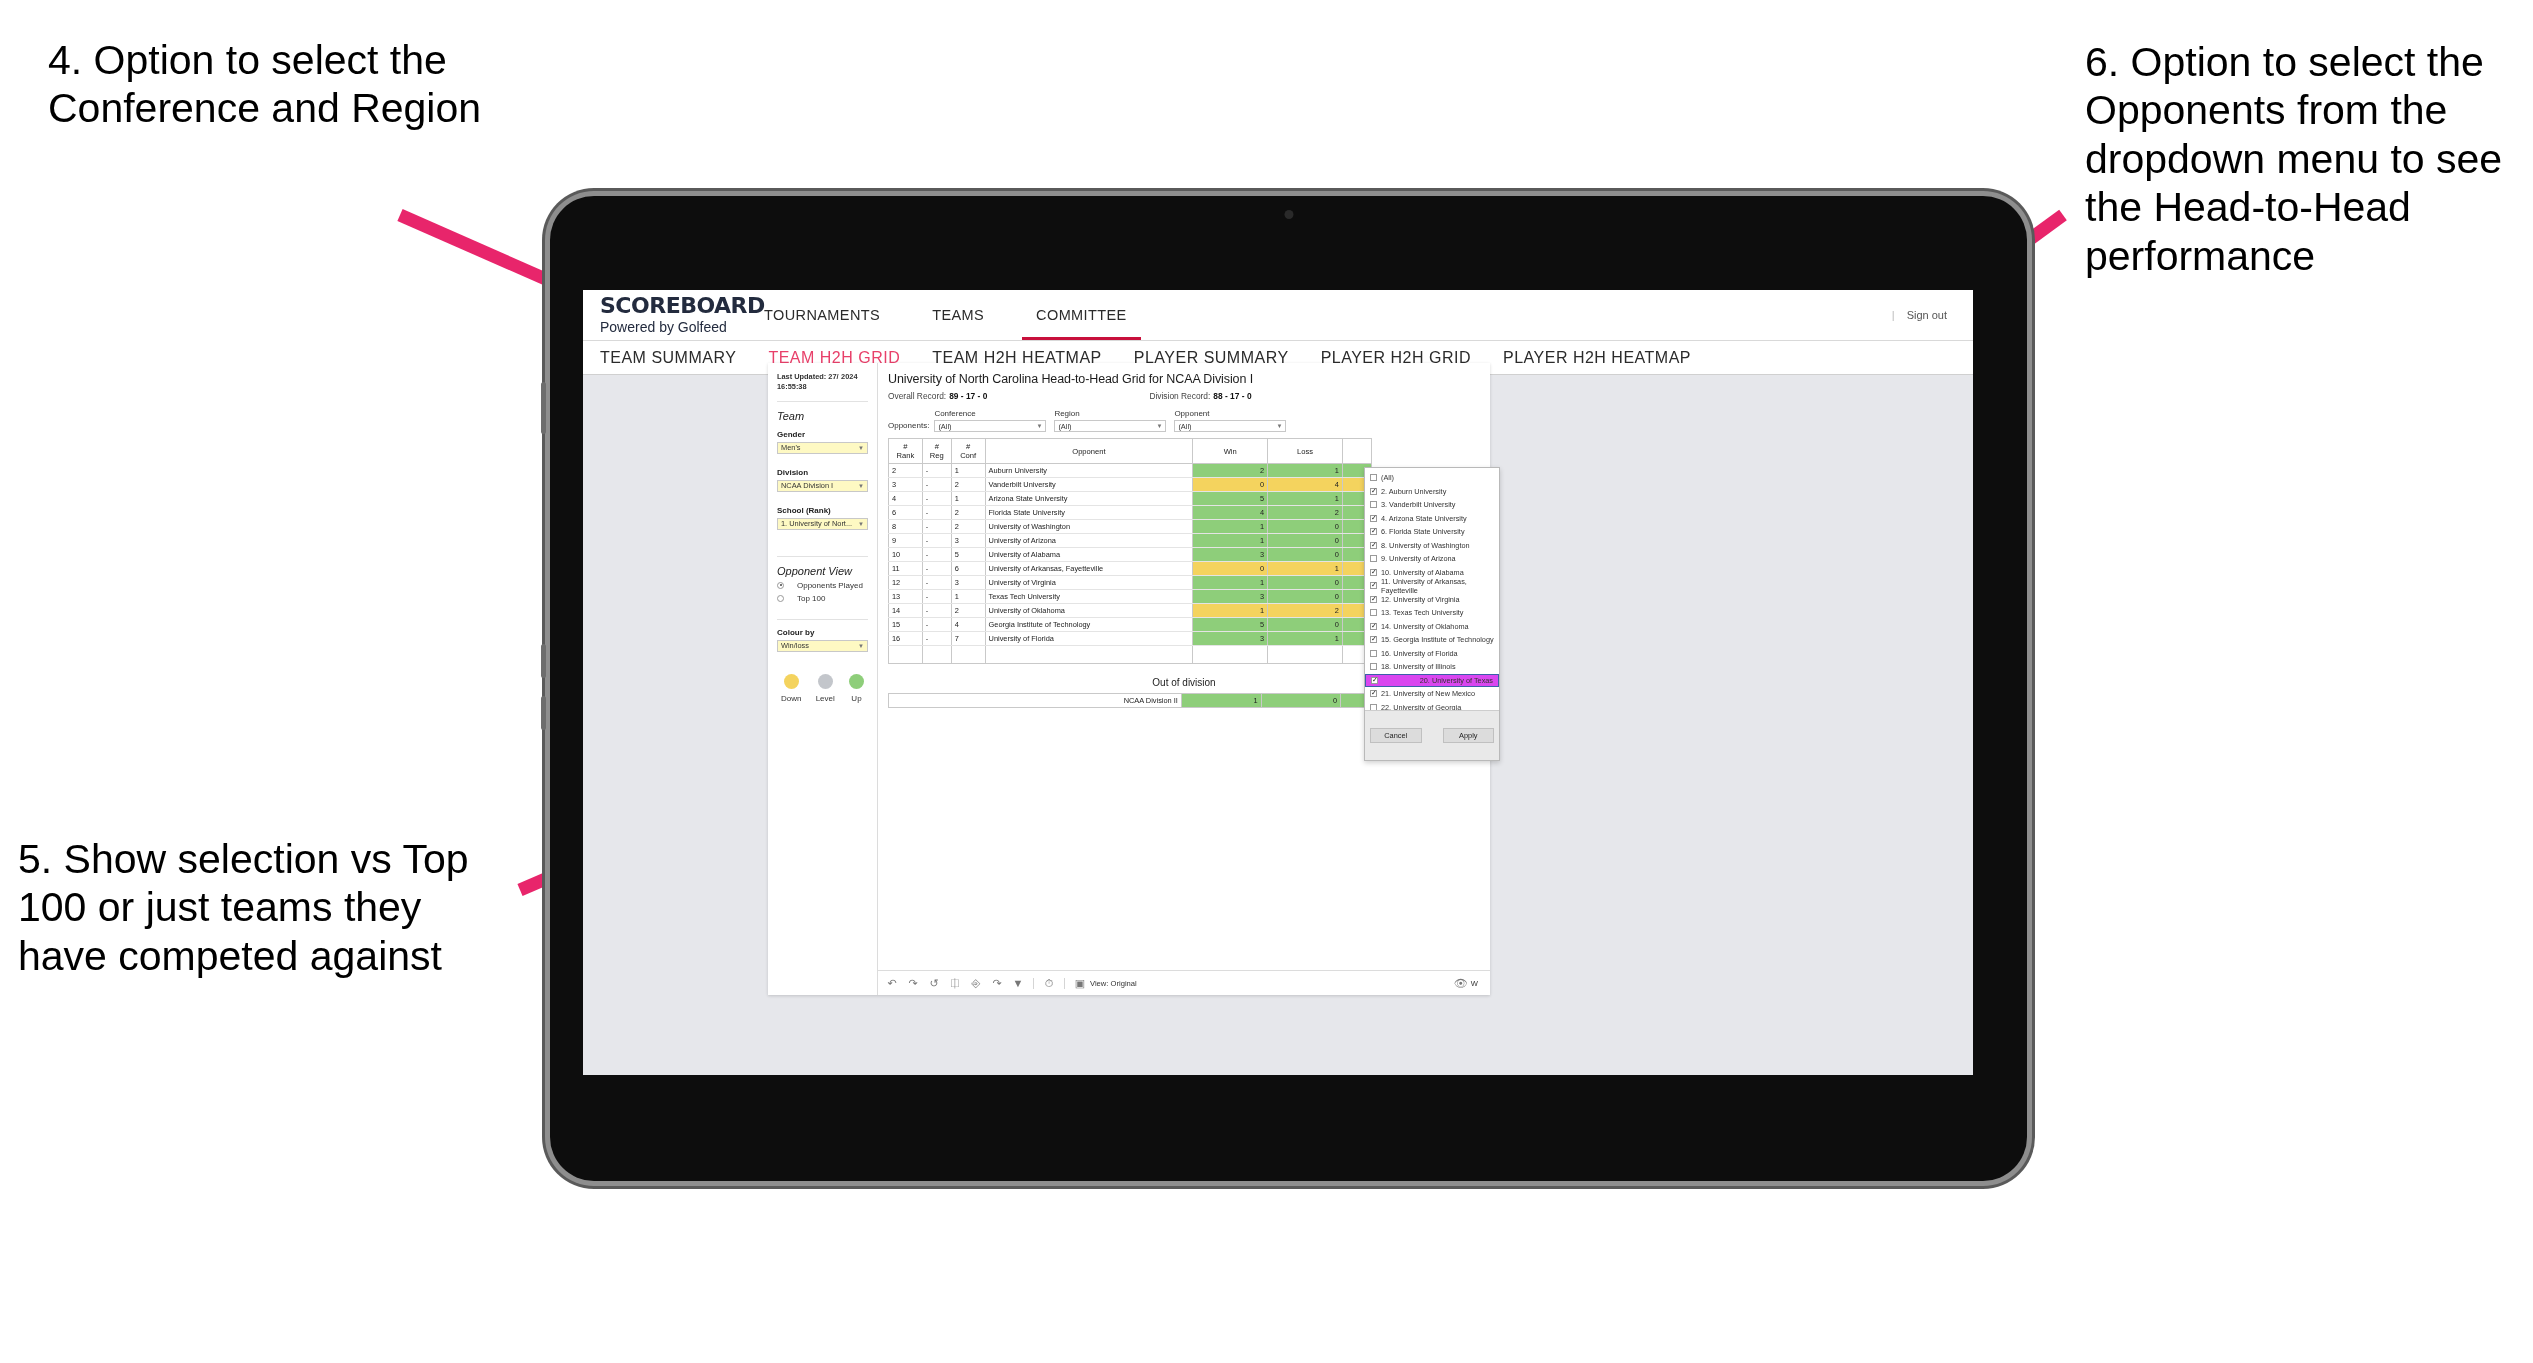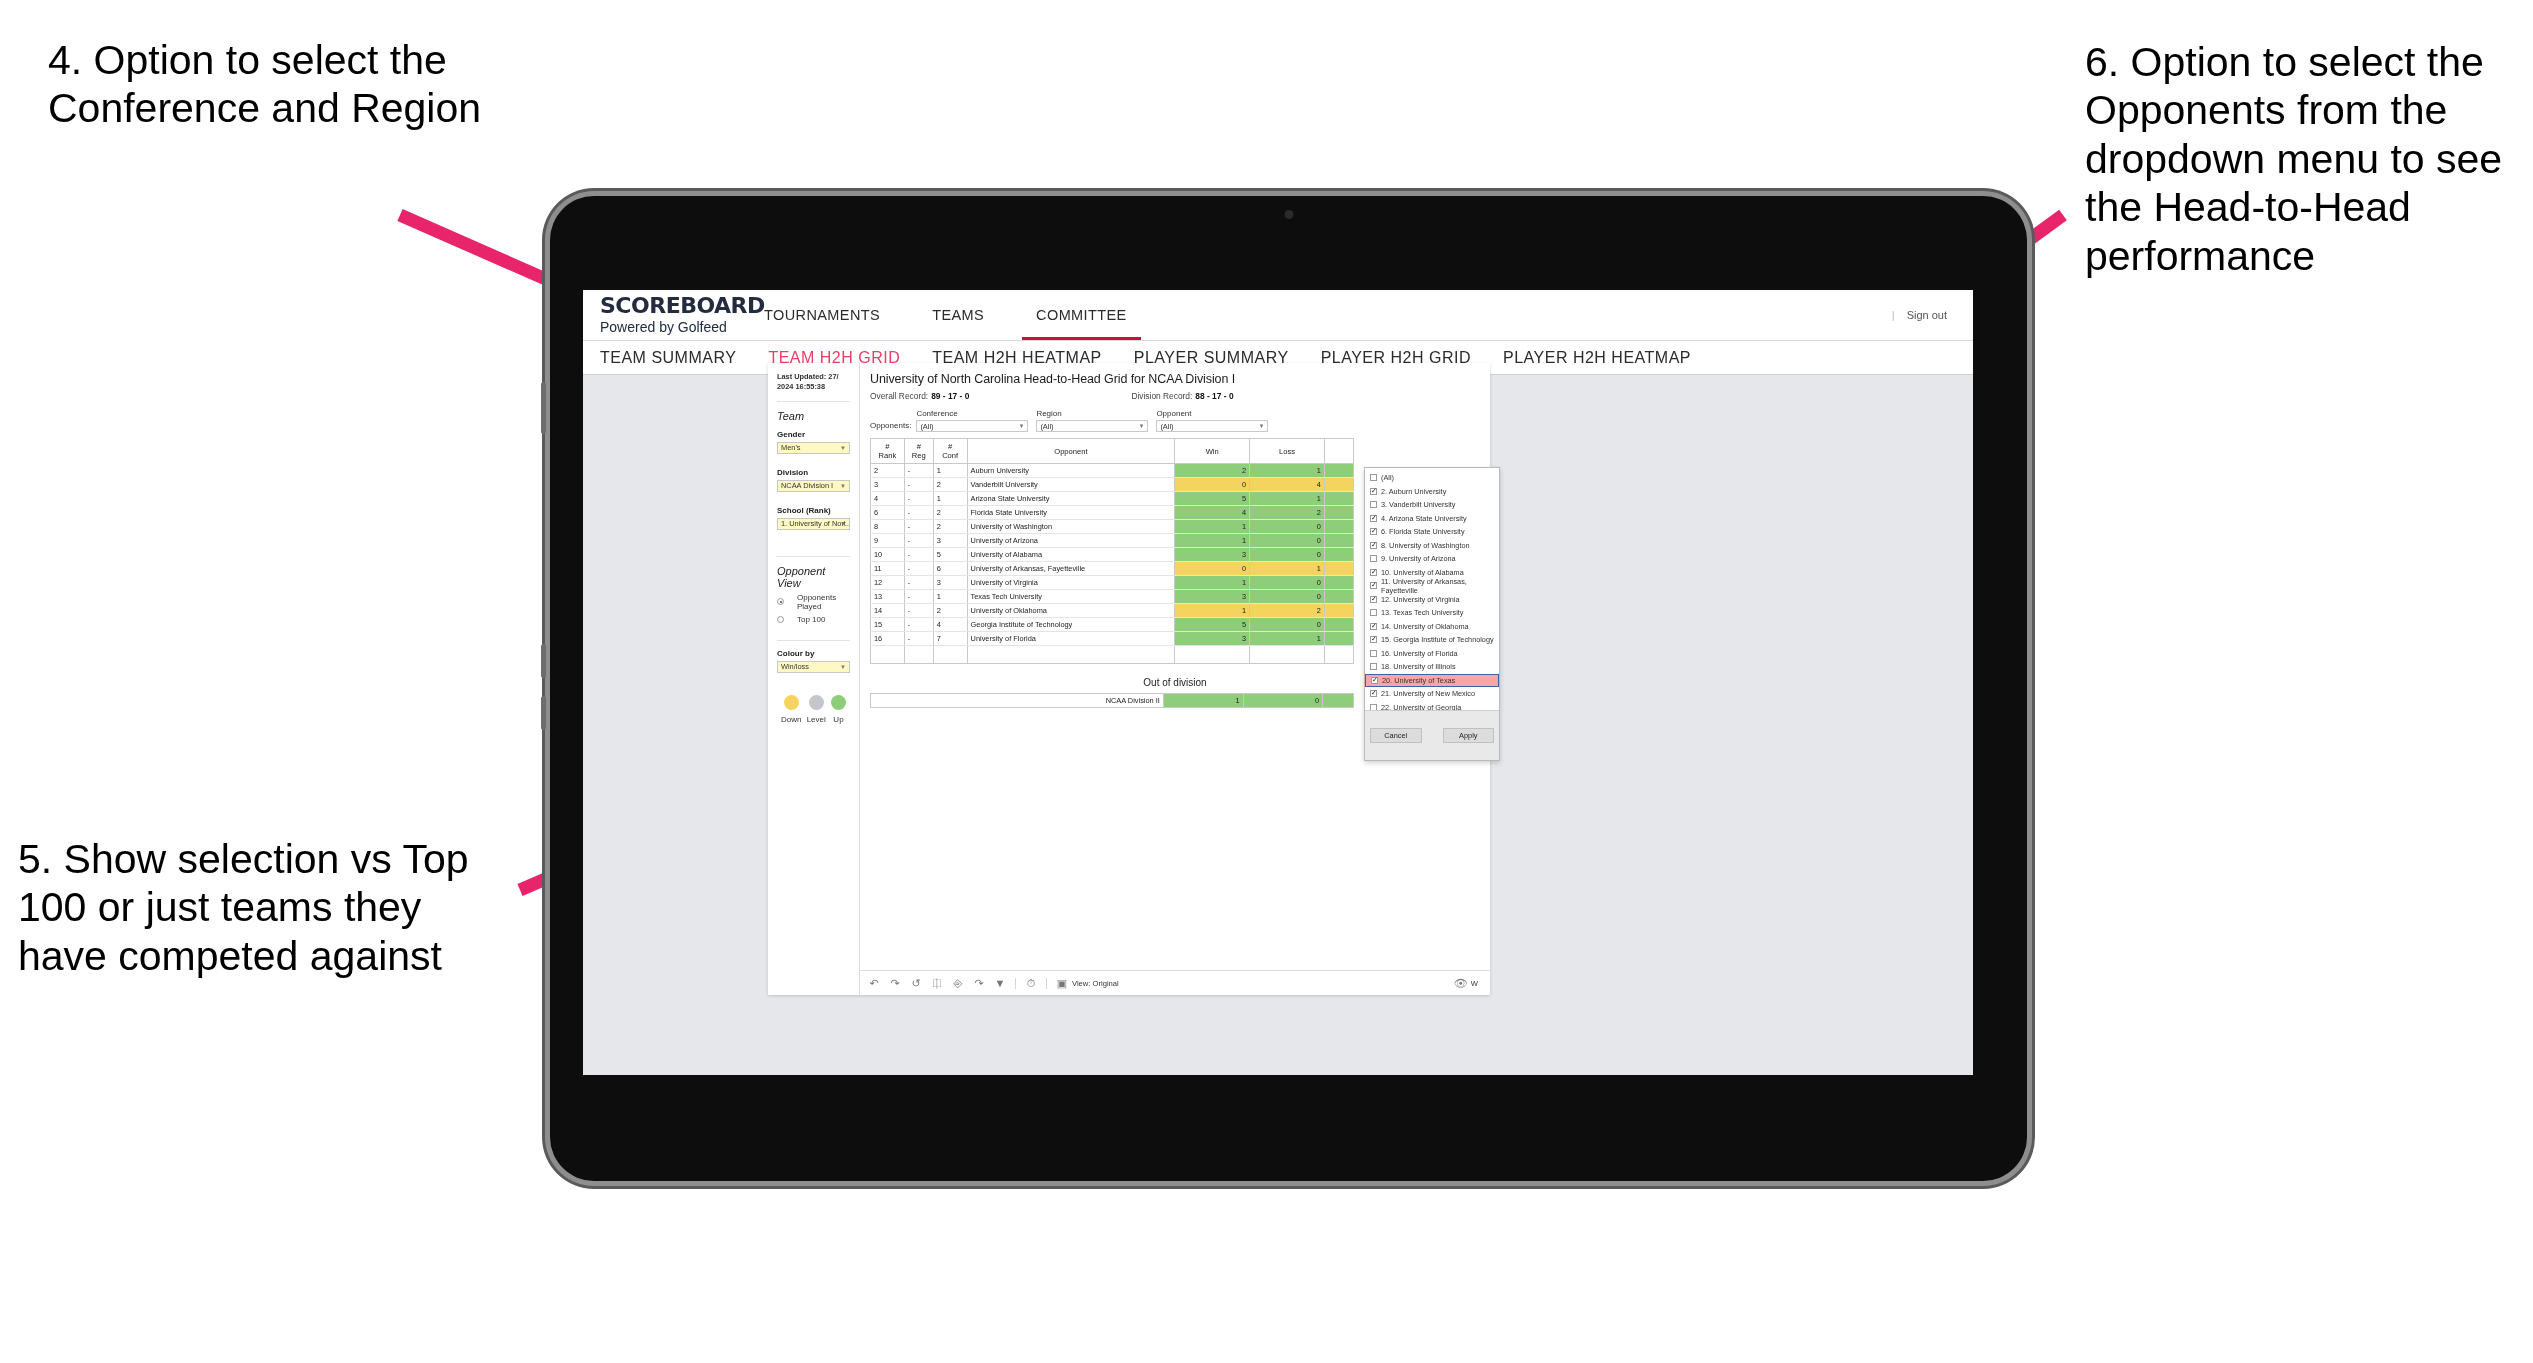--- a/index.html
+++ b/index.html
@@ -50,21 +50,21 @@
   .sub-nav-item{font-size:16px;color:#2b2b2b;letter-spacing:.5px;cursor:pointer;}
   .sub-nav-item.active{color:#e8406a;}
 
   
   #dash{
     position:absolute;left:185px;top:73px;width:722px;height:632px;
     background:#ffffff;box-shadow:0 1px 3px rgba(0,0,0,.16);
     display:flex;
   }
   
-  #left-panel{width:92px;border-right:1px solid #dcdcdc;box-sizing:border-box;padding:9px 9px 10px 9px;font-size:8px;color:#333;}
+  #left-panel{width:110px;border-right:1px solid #dcdcdc;box-sizing:border-box;padding:9px 9px 10px 9px;font-size:8px;color:#333;}
   #last-updated{font-size:7.4px;line-height:1.35;color:#333;font-weight:600;}
   .lp-divider{height:1px;background:#e2e2e2;margin:9px 0 8px 0;}
   .lp-h{font-size:11px;color:#222;margin-bottom:8px;font-weight:400;font-style:italic;}
   .lp-label{font-size:8px;color:#222;font-weight:600;margin-bottom:3px;}
   .lp-select{
     height:12px;border:1px solid #c8c8c8;background:#fef9c3;font-size:7.4px;color:#333;
     display:flex;align-items:center;padding:0 3px;box-sizing:border-box;position:relative;cursor:pointer;
     white-space:nowrap;overflow:hidden;
   }
   .lp-select .car{position:absolute;right:3px;font-size:6px;color:#777;}
@@ -117,21 +117,21 @@
   #tb-right{margin-left:auto;display:flex;align-items:center;gap:4px;font-size:7.6px;color:#333;padding-right:4px;}
 
   
   #opp-dd{
     position:absolute;left:596px;top:104px;width:134px;height:292px;
     background:#fff;border:1px solid #b9b9b9;box-shadow:0 2px 5px rgba(0,0,0,.18);
     z-index:30;display:flex;flex-direction:column;
   }
   #opp-list{flex:1;overflow:hidden;padding:3px 0 0 0;}
   .odd-row{display:flex;align-items:center;gap:4px;height:13.5px;padding:0 5px;font-size:7.3px;color:#333;cursor:pointer;box-sizing:border-box;}
-  .odd-row.sel{border:1px solid #3b5fa8;background:#fca5a5;}
+  .odd-row.sel{border:1px solid #3b5fa8;background:#d946ef;justify-content:space-between;}
   .cb{width:7px;height:7px;border:1px solid #9a9a9a;background:#fff;box-sizing:border-box;flex:none;position:relative;font-size:6px;line-height:6px;color:#333;text-align:center;}
   .cb.on::after{content:"\2713";position:absolute;left:0;right:0;top:-1px;font-size:7px;color:#222;}
   #opp-actions{height:19px;background:#e9e9e9;border-top:1px solid #cdcdcd;display:flex;align-items:center;justify-content:space-around;gap:21px;padding:15px 5px;}
   .dd-btn{flex:1;height:13px;background:#dcdcdc;border:1px solid #c0c0c0;font-size:7.4px;color:#222;display:flex;align-items:center;justify-content:center;cursor:pointer;}
 </style>
 </head>
 <body>
 
 <div class="anno" id="anno-4">4. Option to select the Conference and Region</div>
 <div class="anno" id="anno-5">5. Show selection vs Top 100 or just teams they have competed against</div>

